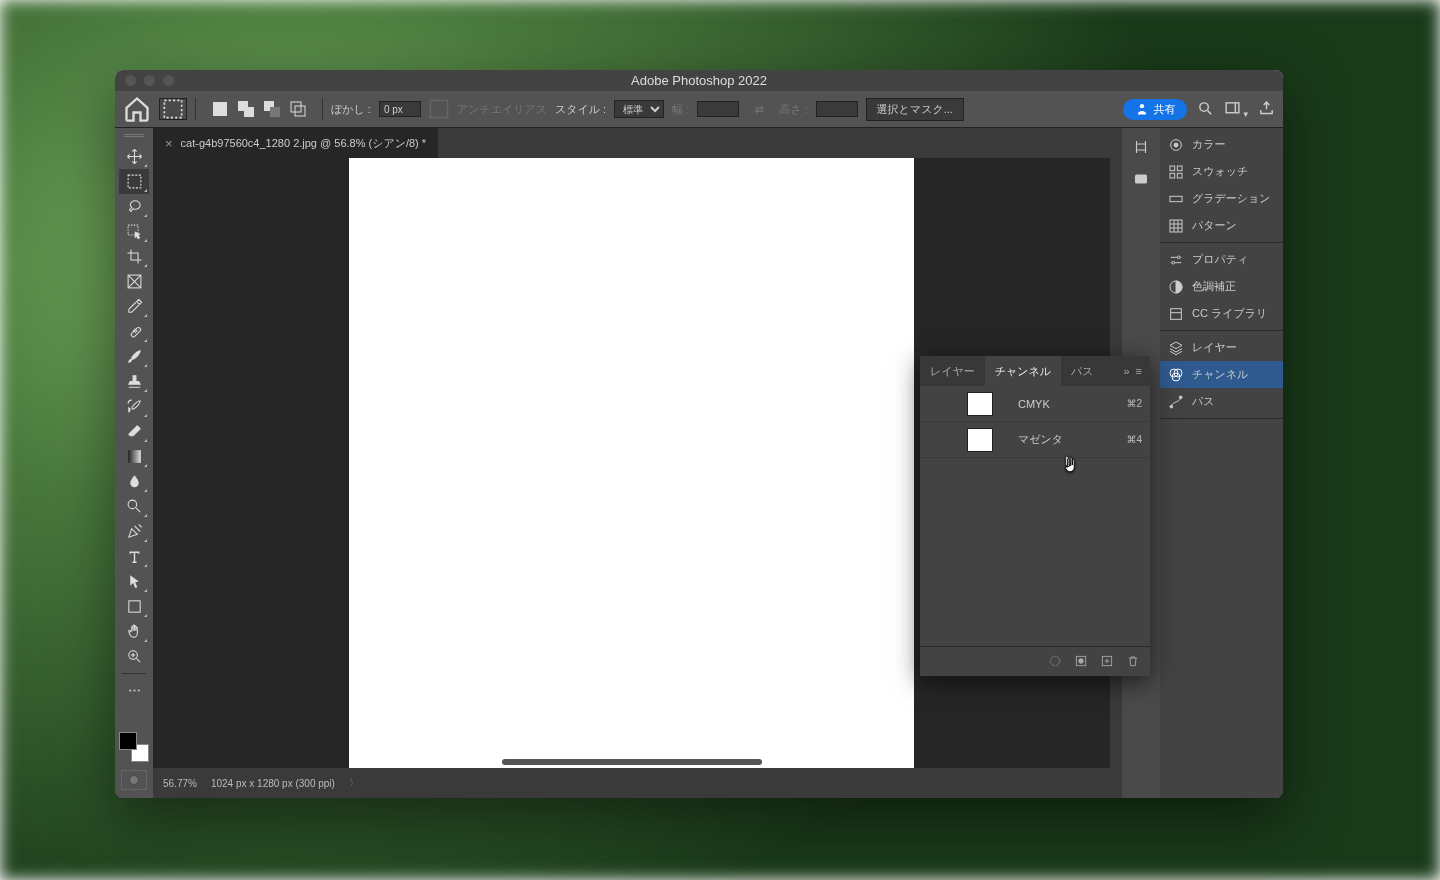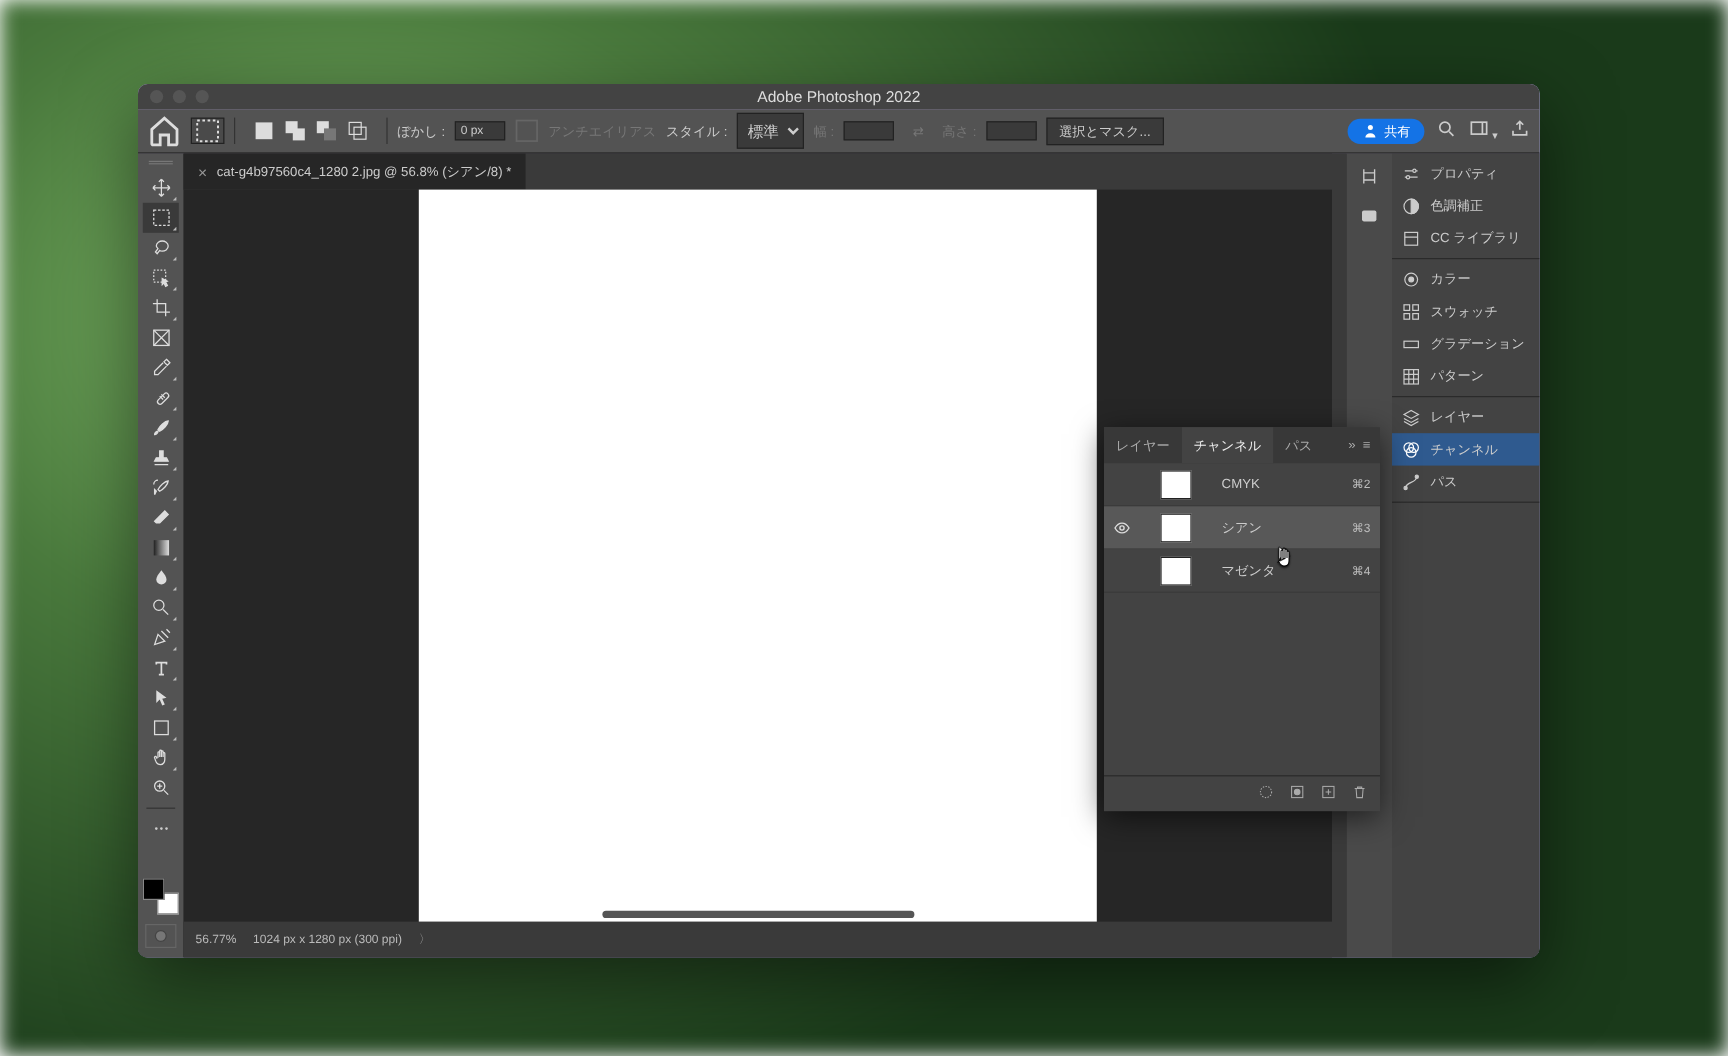--- a/index.html
+++ b/index.html
@@ -9,21 +9,21 @@
 .titlebar{height:22px;background:#434343;display:flex;align-items:center;justify-content:center;position:relative;font-size:13px;color:#ddd}
 .traffic{position:absolute;left:10px;display:flex;gap:8px}
 .traffic span{width:11px;height:11px;border-radius:50%;background:#555}
 .optbar{height:38px;background:#535353;border-bottom:1px solid #222;display:flex;align-items:center;padding:0 8px;gap:8px;font-size:11px;color:#ccc}
 .optbar .home{width:28px;height:22px;display:flex;align-items:center;justify-content:center}
 .optbar .sel{width:28px;height:22px;border:1px solid #222;background:#4a4a4a;display:flex;align-items:center;justify-content:center}
 .optbar .optgroup{display:flex;align-items:center;gap:6px;padding:0 6px}
 .optbar .optbtn{width:20px;height:20px;display:flex;align-items:center;justify-content:center}
 .optbar .sep{width:1px;height:22px;background:#333}
 .optbar input{width:42px;height:16px;background:#3a3a3a;border:1px solid #222;color:#ccc;font-size:10px;padding:0 4px}
-.optbar select{height:30px;background:#3a3a3a;border:1px solid #222;color:#ccc;font-size:13px;padding:0 4px}
+.optbar select{height:18px;background:#3a3a3a;border:1px solid #222;color:#ccc;font-size:10px;padding:0 4px}
 .optbar .swap{width:24px;height:20px;color:#888;display:flex;align-items:center;justify-content:center}
 .optbar .maskbtn{background:#3a3a3a;border:1px solid #222;padding:3px 10px;font-size:11px;color:#ccc}
 .optbar .spacer{flex:1}
 .optbar .share{background:#1473e6;border-radius:14px;padding:3px 12px;font-size:11px;color:#fff;display:flex;align-items:center;gap:4px}
 .optbar .right{display:flex;align-items:center;gap:10px}
 .optbar .disabled{color:#777}
 .body{flex:1;display:flex;position:relative;background:#323232}
 .toolcol{width:38px;background:#535353;display:flex;flex-direction:column;align-items:center;padding-top:6px;gap:0}
 .toolcol .grip{width:20px;height:4px;margin-bottom:6px;display:flex;flex-direction:column;gap:1px}
 .toolcol .grip span{height:1px;background:#777}
@@ -352,44 +352,20 @@
           </svg></div>
       <div><svg viewBox="0 0 24 24" fill="#ccc">
             <rect x="4" y="6" width="16" height="12" rx="2"></rect>
           </svg></div>
     </div>
 
     <div class="sidepanel">
       <div class="group">
         <div class="row">
             <svg viewBox="0 0 24 24" fill="none" stroke="#ccc" stroke-width="1.5">
-              <path d="M4 8h10M18 8h2M4 16h2M10 16h10"></path>
-              <circle cx="16" cy="8" r="2"></circle>
-              <circle cx="8" cy="16" r="2"></circle>
-            </svg>
-            <span>プロパティ</span>
-          </div>
-        <div class="row">
-            <svg viewBox="0 0 24 24" fill="none" stroke="#ccc" stroke-width="1.5">
-              <circle cx="12" cy="12" r="9"></circle>
-              <path d="M12 3a9 9 0 010 18z" fill="#ccc"></path>
-            </svg>
-            <span>色調補正</span>
-          </div>
-        <div class="row">
-            <svg viewBox="0 0 24 24" fill="none" stroke="#ccc" stroke-width="1.5">
-              <rect x="4" y="4" width="16" height="16"></rect>
-              <path d="M4 10h16"></path>
-            </svg>
-            <span>CC ライブラリ</span>
-          </div>
-      </div>
-      <div class="group">
-        <div class="row">
-            <svg viewBox="0 0 24 24" fill="none" stroke="#ccc" stroke-width="1.5">
               <circle cx="12" cy="12" r="8"></circle>
               <circle cx="12" cy="12" r="3" fill="#ccc"></circle>
             </svg>
             <span>カラー</span>
           </div>
         <div class="row">
             <svg viewBox="0 0 24 24" fill="none" stroke="#ccc" stroke-width="1.5">
               <rect x="3" y="3" width="7" height="7"></rect>
               <rect x="14" y="3" width="7" height="7"></rect>
               <rect x="3" y="14" width="7" height="7"></rect>
@@ -402,20 +378,44 @@
               <rect x="3" y="8" width="18" height="8"></rect>
             </svg>
             <span>グラデーション</span>
           </div>
         <div class="row">
             <svg viewBox="0 0 24 24" fill="none" stroke="#ccc" stroke-width="1.5">
               <rect x="3" y="3" width="18" height="18"></rect>
               <path d="M3 9h18M3 15h18M9 3v18M15 3v18"></path>
             </svg>
             <span>パターン</span>
+          </div>
+      </div>
+      <div class="group">
+        <div class="row">
+            <svg viewBox="0 0 24 24" fill="none" stroke="#ccc" stroke-width="1.5">
+              <path d="M4 8h10M18 8h2M4 16h2M10 16h10"></path>
+              <circle cx="16" cy="8" r="2"></circle>
+              <circle cx="8" cy="16" r="2"></circle>
+            </svg>
+            <span>プロパティ</span>
+          </div>
+        <div class="row">
+            <svg viewBox="0 0 24 24" fill="none" stroke="#ccc" stroke-width="1.5">
+              <circle cx="12" cy="12" r="9"></circle>
+              <path d="M12 3a9 9 0 010 18z" fill="#ccc"></path>
+            </svg>
+            <span>色調補正</span>
+          </div>
+        <div class="row">
+            <svg viewBox="0 0 24 24" fill="none" stroke="#ccc" stroke-width="1.5">
+              <rect x="4" y="4" width="16" height="16"></rect>
+              <path d="M4 10h16"></path>
+            </svg>
+            <span>CC ライブラリ</span>
           </div>
       </div>
       <div class="group">
         <div class="row">
             <svg viewBox="0 0 24 24" fill="none" stroke="#ccc" stroke-width="1.5">
               <path d="M12 3l9 5-9 5-9-5zM3 13l9 5 9-5M3 17l9 5 9-5"></path>
             </svg>
             <span>レイヤー</span>
           </div>
         <div class="row sel">
@@ -448,31 +448,20 @@
       <span>»</span>
       <span>≡</span>
     </div>
   </div>
   <div class="list" id="ch-list">
       <div class="item">
         <span class="vis"></span>
         <span class="thumb"></span>
         <span class="name">CMYK</span>
         <span class="sc">⌘2</span>
-      </div>
-      <div class="item sel">
-        <span class="vis">
-          <svg viewBox="0 0 24 24" width="14" height="14" fill="none" stroke="#ddd" stroke-width="2">
-            <path d="M2 12s4-7 10-7 10 7 10 7-4 7-10 7S2 12 2 12z"></path>
-            <circle cx="12" cy="12" r="3"></circle>
-          </svg>
-        </span>
-        <span class="thumb"></span>
-        <span class="name">シアン</span>
-        <span class="sc">⌘3</span>
       </div>
       <div class="item">
         <span class="vis"></span>
         <span class="thumb"></span>
         <span class="name">マゼンタ</span>
         <span class="sc">⌘4</span>
       </div>
     </div>
   <div class="footer">
     <span><svg viewBox="0 0 24 24" fill="none" stroke="currentColor" stroke-width="1.5" stroke-dasharray="2 2">

